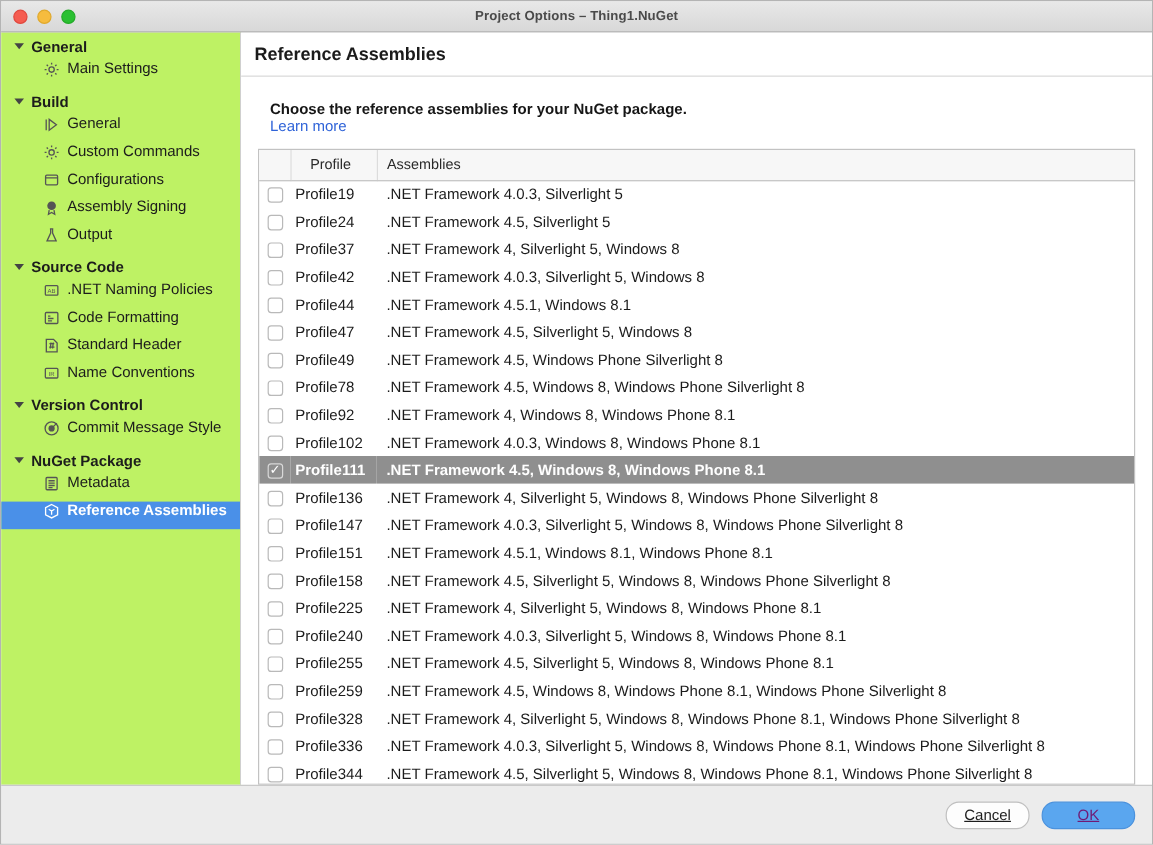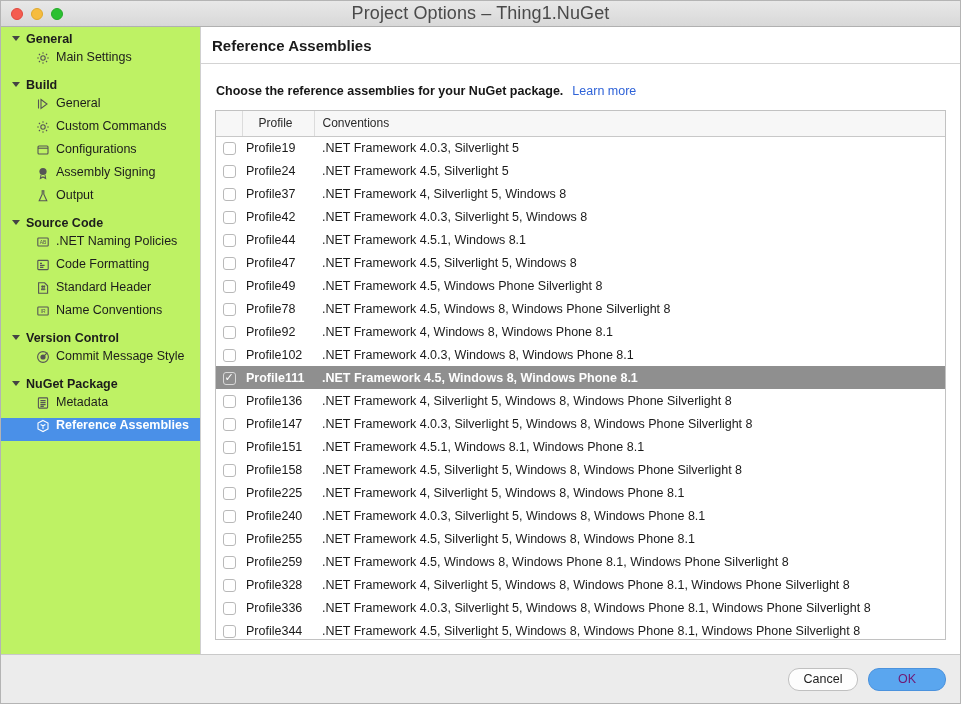--- a/index.html
+++ b/index.html
@@ -25,21 +25,21 @@
     display: flex; align-items: center;
     position: relative;
   }
   .traffic { display: flex; align-items: center; gap: 8px; padding-left: 10px; }
   .light { width: 12px; height: 12px; border-radius: 50%; display: block; }
   .light.close { background: #f55c50; border: 1px solid #e0483e; }
   .light.min   { background: #f6bc3e; border: 1px solid #e0a92c; }
   .light.max   { background: #2ac031; border: 1px solid #24ab28; }
   .title-text {
     position: absolute; left: 0; right: 0; text-align: center;
-    font-size: 18px; color: #4a4a4a; font-weight: 400;
+    font-size: 11px; color: #4a4a4a; font-weight: 700;
     letter-spacing: 0.1px;
   }
 
   
   .body {
     flex: 1 1 auto; display: flex; min-height: 0;
     background: #fff;
   }
 
   
@@ -87,20 +87,21 @@
     border-bottom: 1px solid #d3d3d3;
     background: #ffffff;
   }
   .main-header h1 { font-size: 15px; font-weight: bold; color: #1b1b1b; }
   .main-content { flex: 1 1 auto; padding: 0 14px; background: #fff; min-height: 0; }
 
   .intro-line {
     display: flex; align-items: baseline;
     padding: 20px 0 12px 1px;
     font-size: 12.5px;
+    flex-direction: column;
   }
   .intro-text { font-weight: bold; color: #161616; }
   .learn-more {
     margin-left: 9px; color: #2f63d8;
     font-weight: normal; cursor: pointer;
   }
 
   
   .table-wrap {
     border: 1px solid #c2c2c2;
@@ -146,21 +147,21 @@
     height: 49px; flex: 0 0 49px;
     background: #ececec;
     border-top: 1px solid #c9c9c9;
     display: flex; align-items: center; justify-content: flex-end;
     padding-right: 14px; gap: 10px;
   }
   .btn {
     height: 23px; min-width: 70px;
     border-radius: 11px; font-size: 12.5px;
     display: inline-flex; align-items: center; justify-content: center;
-    padding: 0 14px; cursor: pointer;
+    padding: 0 14px; cursor: pointer; text-decoration: underline;
   }
   .btn.cancel { background: #fdfdfd; border: 1px solid #c0c0c0; color: #1d1d1d; }
   .btn.ok { background: #5aa6ef; border: 1px solid #4b92dd; color: #701a75; min-width: 78px; }
 </style>
 </head>
 <body>
 
 <div class="window">
 
   <div class="titlebar">
@@ -360,21 +361,21 @@
           <span class="intro-text">Choose the reference assemblies for your NuGet package.</span>
           <span class="learn-more">Learn more</span>
         </div>
 
         <div class="table-wrap">
           <table class="tbl">
             <thead>
               <tr>
                 <th class="c-check"></th>
                 <th class="c-prof">Profile</th>
-                <th class="c-desc">Conventions</th>
+                <th class="c-desc">Assemblies</th>
               </tr>
             </thead>
             <tbody id="table-body">
                 <tr class="">
                   <td class="c-check"><span class="cbox"></span></td>
                   <td class="c-prof">Profile19</td>
                   <td class="c-desc">.NET Framework 4.0.3, Silverlight 5</td>
                 </tr>
                 <tr class="">
                   <td class="c-check"><span class="cbox"></span></td>

